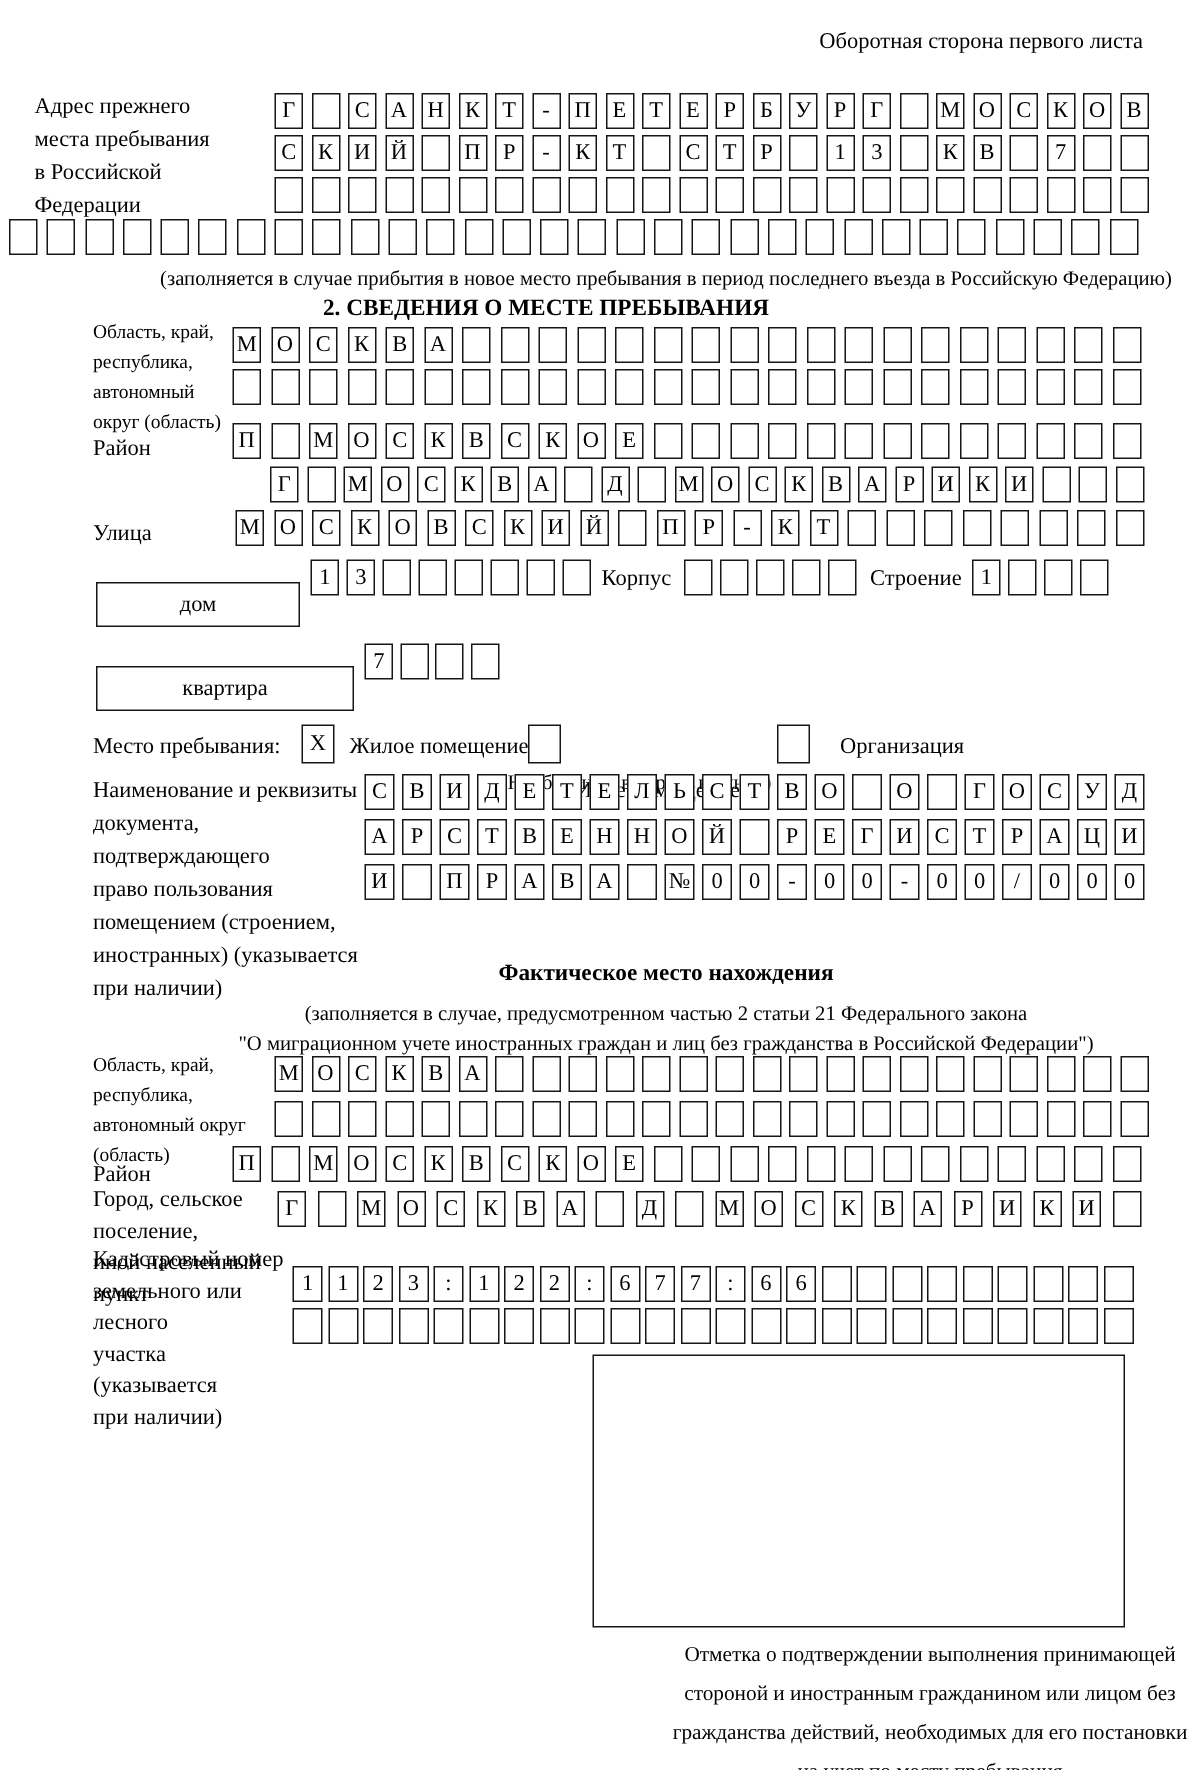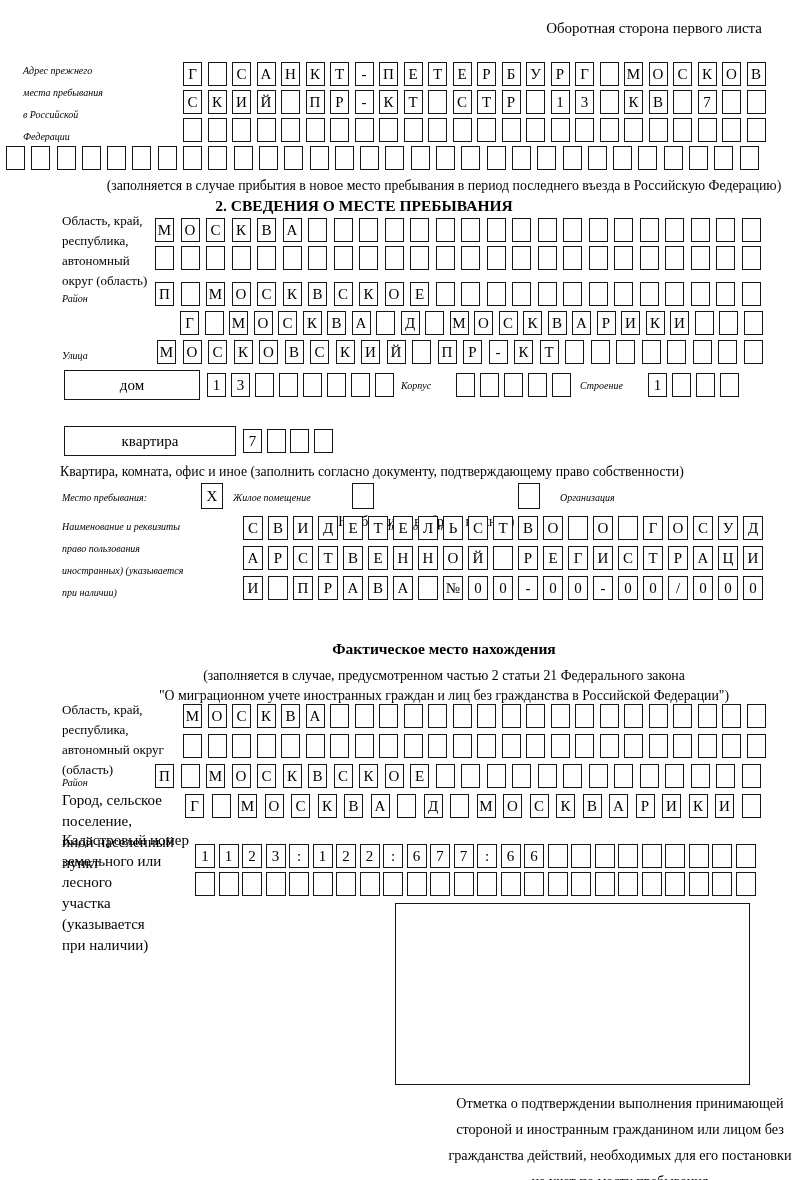--- a/index.html
+++ b/index.html
@@ -1,27 +1,27 @@
 <!DOCTYPE html>
 <html><head>
 <meta charset="utf-8">
 <style>
   html,body{margin:0;padding:0;background:#fff;}
   .page{position:relative;width:800px;height:1180px;background:#ffffff;
         font-family:"Liberation Serif","DejaVu Serif",serif;color:#000;overflow:hidden;}
   .abs{position:absolute;}
-  .lbl{font-size:10px;line-height:22px;font-style:italic;}
+  .lbl{font-size:15px;line-height:22px;}
   .lbl20{font-size:13px;line-height:20px;}
   .lbl21{font-size:15px;line-height:21px;}
   .grid{display:flex;}
   .cell{box-sizing:border-box;flex:none;width:19px;height:24px;border:1.7px solid #161616;
         display:flex;align-items:center;justify-content:center;font-size:15px;background:#fff;}
   .grid.wide .cell{width:20px;}
   .wbox{box-sizing:border-box;border:1.7px solid #161616;display:flex;align-items:center;
-        justify-content:center;font-size:15px;background:#fff;}
+        justify-content:center;font-size:15px;background:#fff;margin-top:18px;}
   .cbx{box-sizing:border-box;width:22px;height:26px;border:1.7px solid #161616;display:flex;
        align-items:center;justify-content:center;font-size:15px;background:#fff;}
   .note{font-size:13.8px;line-height:19px;}
   .center{text-align:center;padding-left:44px;}
   .title{font-weight:bold;font-size:15.5px;}
   .hdr{font-size:15px;}
   .bigbox{box-sizing:border-box;border:1.8px solid #161616;background:#fff;}
   .cap{font-size:14.2px;line-height:26px;font-weight:bold;font-weight:normal;}
 </style>
 </head>
@@ -320,34 +320,35 @@
       <span class="cell"></span>
     </div>
 
   <div class="abs wbox" style="left:64px;top:426px;width:172px;height:30px">квартира</div>
   <div class="abs grid" style="left:243px;top:429px;gap:4.5px">
       <span class="cell">7</span>
       <span class="cell"></span>
       <span class="cell"></span>
       <span class="cell"></span>
     </div>
-  <div class="abs note" style="left:60px;top:462px;width:720px">Квартира, комната, офис и иное (заполнить согласно документу, подтверждающему право собственности)</div>
 
   <div class="abs lbl" style="left:62px;top:487px">Место пребывания:</div>
   <div class="abs cbx" style="left:201px;top:483px">X</div>
   <div class="abs lbl" style="left:233px;top:487px">Жилое помещение</div>
   <div class="abs cbx" style="left:352px;top:483px"></div>
   <div class="abs lbl" style="left:384px;top:516px">Иное помещение</div>
   <div class="abs cbx" style="left:518px;top:483px"></div>
   <div class="abs lbl" style="left:560px;top:487px">Организация</div>
   <div class="abs note center" style="left:170px;top:512px;width:420px">(Необходимо выбрать нужное)</div>
 
   <div class="abs lbl" style="left:62px;top:516px;width:180px">
     <div>Наименование и реквизиты</div>
+    <div>документа, подтверждающего</div>
     <div>право пользования</div>
+    <div>помещением (строением,</div>
     <div>иностранных) (указывается</div>
     <div>при наличии)</div>
   </div>
   <div class="abs grid wide" style="left:243px;top:516px;gap:5px">
       <span class="cell">С</span>
       <span class="cell">В</span>
       <span class="cell">И</span>
       <span class="cell">Д</span>
       <span class="cell">Е</span>
       <span class="cell">Т</span>

